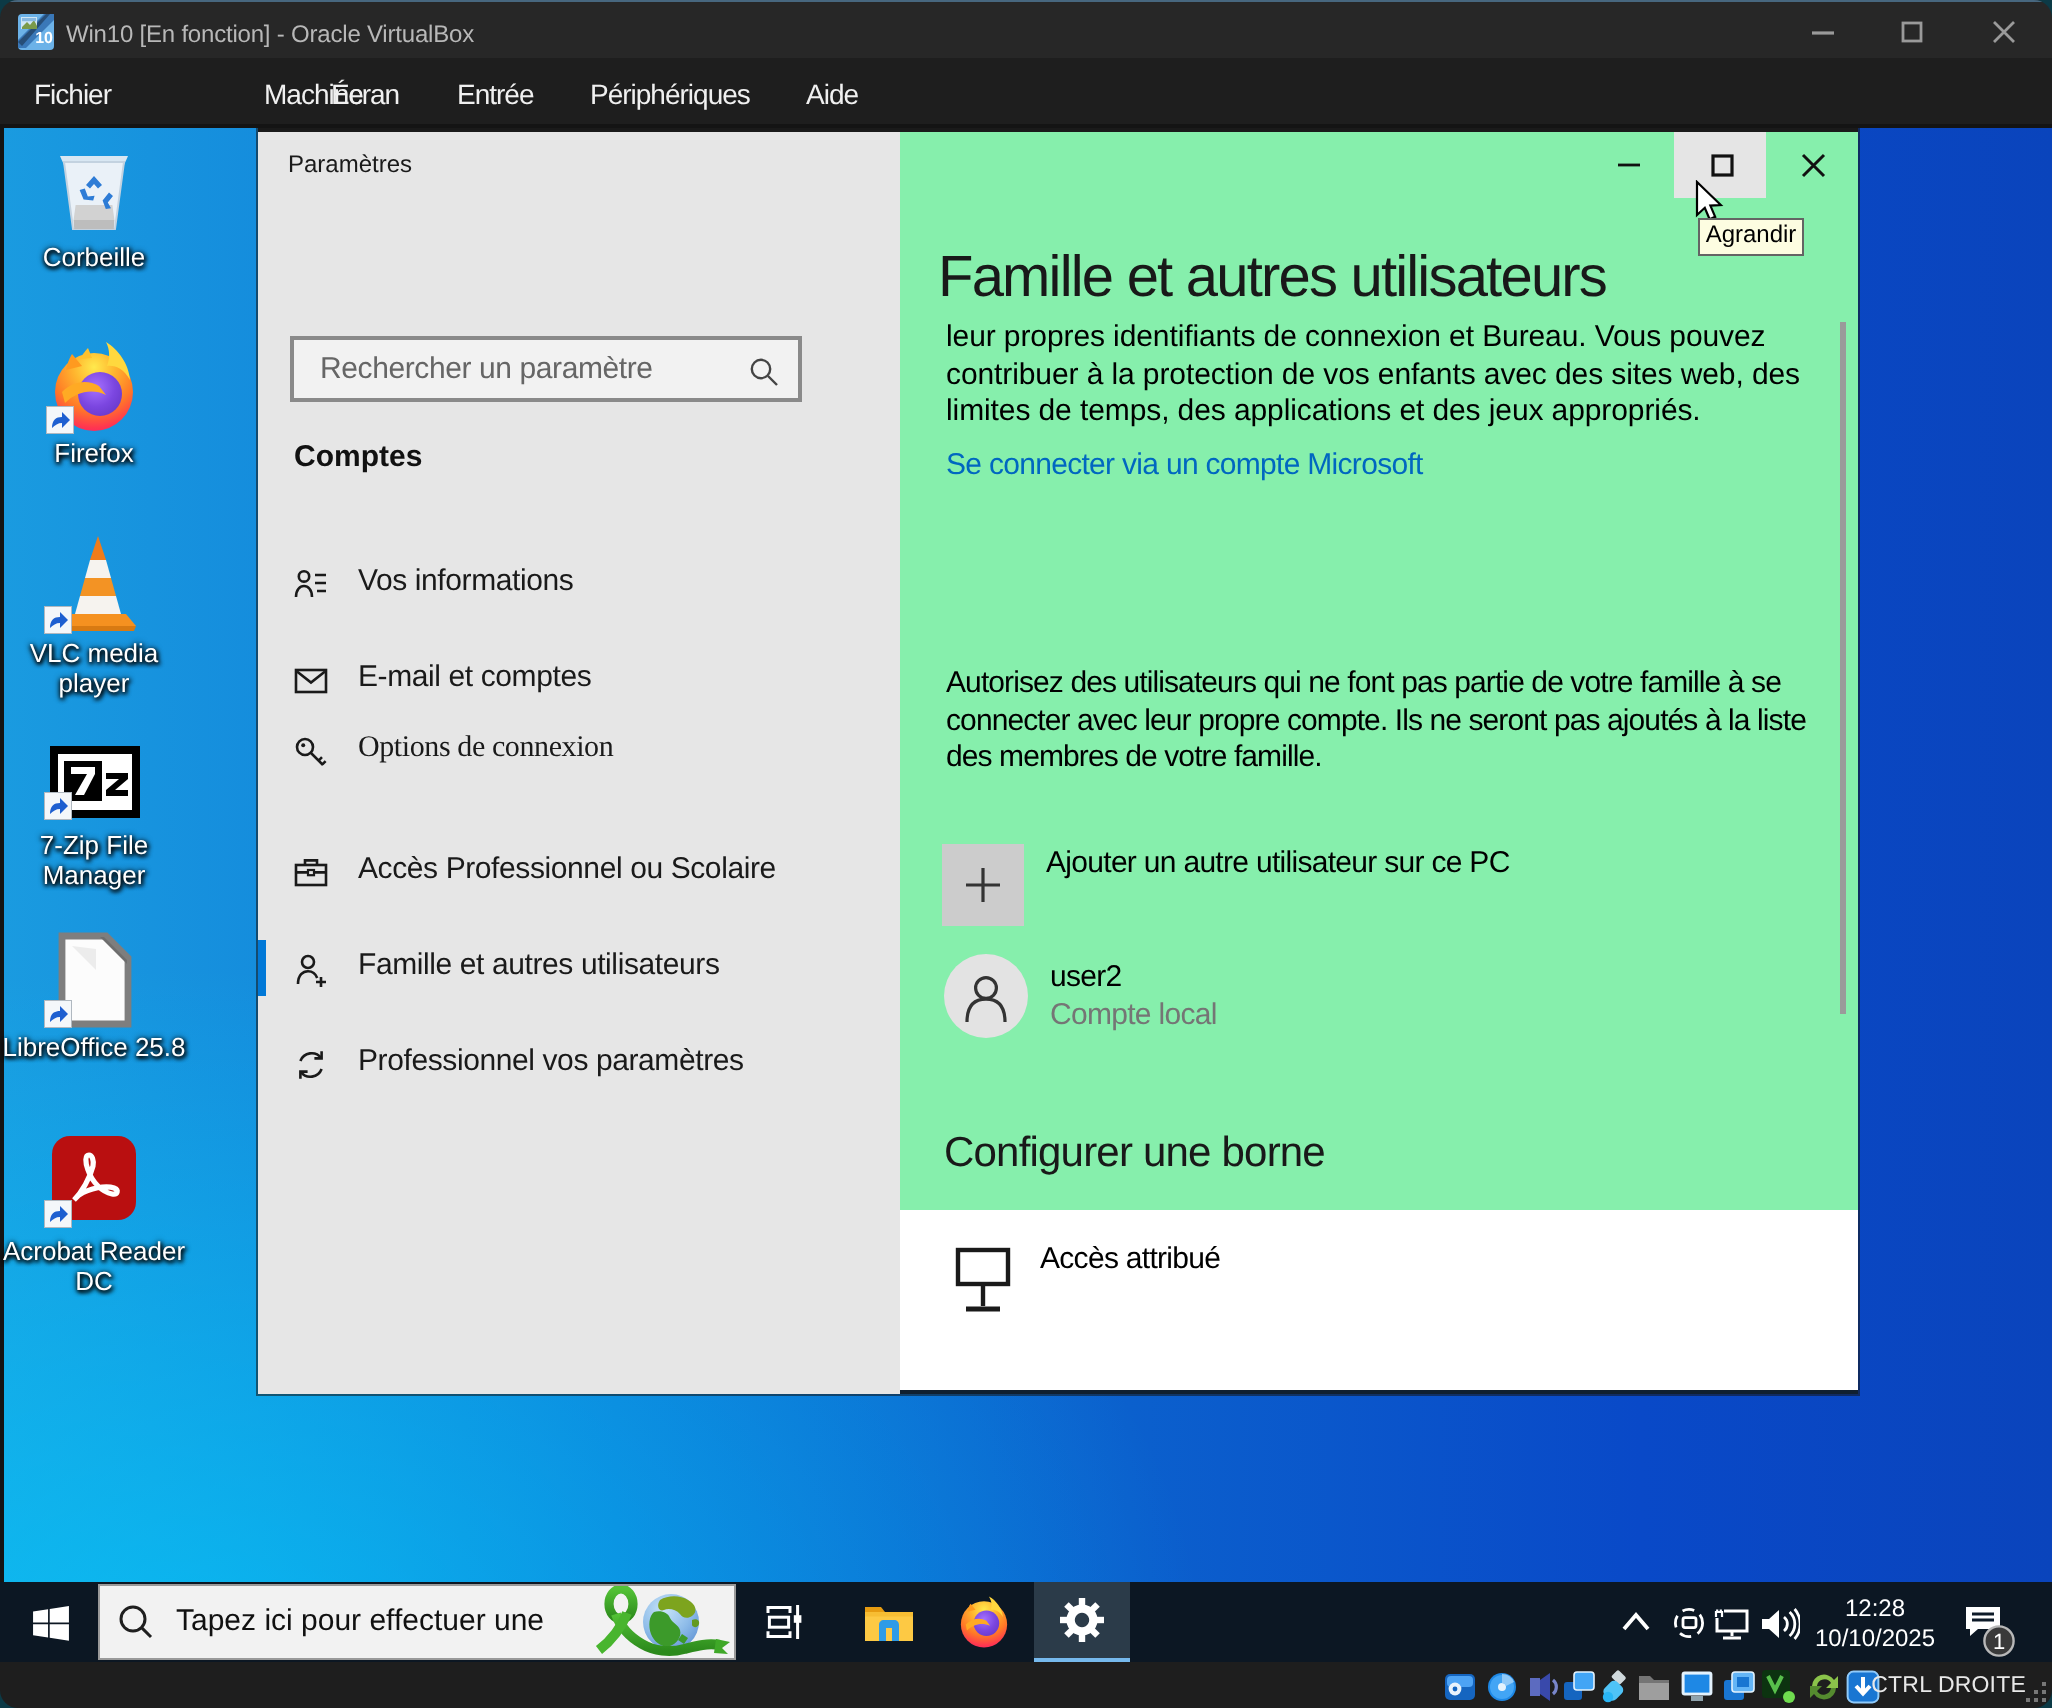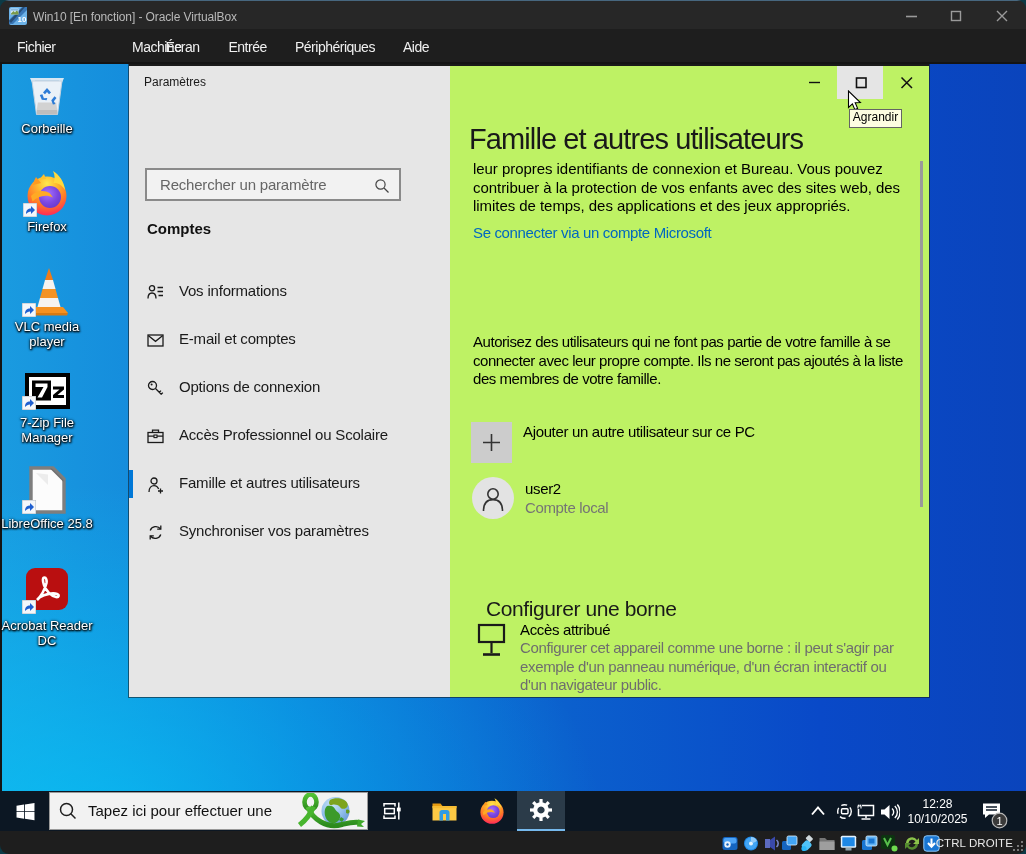--- a/index.html
+++ b/index.html
@@ -29,21 +29,21 @@
   
   #win { position:absolute; left:129px; top:2px; width:800px; height:633px; background:#fff;
          border-top:2px solid #1a1a1a; border-bottom:2px solid #102030; box-shadow:0 0 0 1px rgba(20,20,20,.55); }
   #sidebar { position:absolute; left:0; top:0; width:321px; height:631px; background:#e6e6e6; }
   .srow { position:absolute; left:0; width:321px; height:40px; }
   .srow .ic { position:absolute; left:18px; top:12px; }
   .srow .tx { position:absolute; left:50px; top:10px; font-size:15px; color:#1a1a1a; letter-spacing:-0.2px; }
   #searchbox { position:absolute; left:16px; top:102px; width:256px; height:33px; background:#f2f2f2;
                border:2px solid #8a8a8a; }
   #searchbox .ph { position:absolute; left:13px; top:6px; font-size:15px; color:#666; letter-spacing:-0.2px; }
-  #content { position:absolute; left:321px; top:0; width:479px; height:631px; background:#bef264; }
+  #content { position:absolute; left:321px; top:0; width:479px; height:539px; background:#86efac; }
 
   .ctext { position:absolute; color:#000; font-size:15px; line-height:18.6px; letter-spacing:-0.35px; }
   .gray { color:#6e6e6e; }
   h1.big { position:absolute; font-size:29px; font-weight:400; color:#191919; letter-spacing:-0.9px; }
   h2.sec { position:absolute; font-size:21px; font-weight:400; color:#191919; letter-spacing:-0.4px; }
 
   
   #taskbar { position:absolute; left:0; top:729px; width:1026px; height:40px; background:#0c1723; }
   
   #statusbar { position:absolute; left:0; top:831px; width:1026px; height:23px; background:#1e1e1e; }
@@ -196,21 +196,21 @@
           </div>
 
           <div class="srow" style="top:254px;">
             <svg class="ic" width="17" height="17" viewBox="0 0 17 17">
               <rect x="1" y="3" width="15" height="11" fill="none" stroke="#1a1a1a" stroke-width="1.3"></rect>
               <path d="M1.5 3.7 L8.5 9.3 L15.5 3.7" fill="none" stroke="#1a1a1a" stroke-width="1.3"></path>
             </svg>
             <span class="tx">E-mail et comptes</span>
           </div>
 
-          <div class="srow" style="top:302px;">
+          <div class="srow" style="top:290px;font-family:Liberation Serif, serif;">
             <svg class="ic" width="17" height="17" viewBox="0 0 17 17">
               <circle cx="5.5" cy="5.5" r="4" fill="none" stroke="#1a1a1a" stroke-width="1.3"></circle>
               <circle cx="4.6" cy="4.6" r="1" fill="#1a1a1a"></circle>
               <path d="M8.5 8.5 L14.5 14.5 M12.3 12.3 L14 10.6 M14.2 14.2 L15.8 12.6" fill="none" stroke="#1a1a1a" stroke-width="1.3"></path>
             </svg>
             <span class="tx">Options de connexion</span>
           </div>
 
           <div class="srow" style="top:350px;text-align:right;">
             <svg class="ic" width="17" height="17" viewBox="0 0 17 17">
@@ -232,21 +232,21 @@
             <span class="tx">Famille et autres utilisateurs</span>
           </div>
 
           <div class="srow" style="top:446px;">
             <svg class="ic" width="17" height="17" viewBox="0 0 17 17">
               <path d="M3.2 6.5 A6 6 0 0 1 13.6 5" fill="none" stroke="#1a1a1a" stroke-width="1.3"></path>
               <path d="M13.8 1.6 L13.8 5.2 L10.2 5.2" fill="none" stroke="#1a1a1a" stroke-width="1.3"></path>
               <path d="M13.8 10.5 A6 6 0 0 1 3.4 12" fill="none" stroke="#1a1a1a" stroke-width="1.3"></path>
               <path d="M3.2 15.4 L3.2 11.8 L6.8 11.8" fill="none" stroke="#1a1a1a" stroke-width="1.3"></path>
             </svg>
-            <span class="tx">Synchroniser vos paramètres</span>
+            <span class="tx">Professionnel vos paramètres</span>
           </div>
         </div>
       </div>
       <div id="content">
 
         <div class="abs" style="left:387px; top:0; width:46px; height:33px; background:#e5e5e5;"></div>
         <svg class="abs" style="left:355px; top:8px;" width="115" height="18" viewBox="0 0 115 18">
           <line x1="4" y1="8.5" x2="15" y2="8.5" stroke="#111" stroke-width="1.4"></line>
           <rect x="51.5" y="4" width="9.5" height="9.5" fill="none" stroke="#111" stroke-width="1.6"></rect>
           <path d="M96.5 3.5 l10.5 10.5 M107 3.5 L96.5 14" stroke="#111" stroke-width="1.5"></path>
@@ -274,29 +274,28 @@
         <div class="ctext" style="left:73px; top:357px;">Ajouter un autre utilisateur sur ce PC</div>
 
         <div class="abs" style="left:22px; top:411px; width:42px; height:42px; border-radius:50%; background:#e3e3e3;"></div>
         <svg class="abs" style="left:22px; top:411px;" width="42" height="42" viewBox="0 0 42 42">
           <circle cx="21" cy="17" r="5.2" fill="none" stroke="#333" stroke-width="1.6"></circle>
           <path d="M11.5 34 C11.5 25.5 15.5 22.6 21 22.6 C26.5 22.6 30.5 25.5 30.5 34" fill="none" stroke="#333" stroke-width="1.6"></path>
         </svg>
         <div class="ctext" style="left:75px; top:414px;">user2</div>
         <div class="ctext" style="left:75px; top:433px; color:#757575;">Compte local</div>
 
-        <h2 class="sec" style="left:36px; top:499px;margin-top:32px;">Configurer une borne</h2>
+        <h2 class="sec" style="left:22px; top:499px;">Configurer une borne</h2>
 
         <svg class="abs" style="left:27px; top:557px;" width="30" height="36" viewBox="0 0 30 36">
           <rect x="2" y="2" width="25" height="17" fill="none" stroke="#1a1a1a" stroke-width="2.2"></rect>
           <line x1="14.5" y1="19" x2="14.5" y2="30" stroke="#1a1a1a" stroke-width="2.2"></line>
           <line x1="6" y1="31.5" x2="23" y2="31.5" stroke="#1a1a1a" stroke-width="2.6"></line>
         </svg>
         <div class="ctext" style="left:70px; top:555px;">Accès attribué</div>
-        <div class="ctext gray" style="left:70px; top:573px;">Configurer cet appareil comme une borne : il peut s'agir par<br>exemple d'un panneau numérique, d'un écran interactif ou<br>d'un navigateur public.</div>
 
         <div class="abs" style="left:470px; top:95px; width:3px; height:346px; background:#9a9a9a;"></div>
       </div>
     </div>
 
     <div id="taskbar">
 
       <svg class="abs" style="left:16px; top:11.5px;" width="19" height="18" viewBox="0 0 18 17">
         <g fill="#fff">
           <path d="M0.5 2.6 L7.6 1.5 L7.6 7.8 L0.5 7.8 Z"></path>

